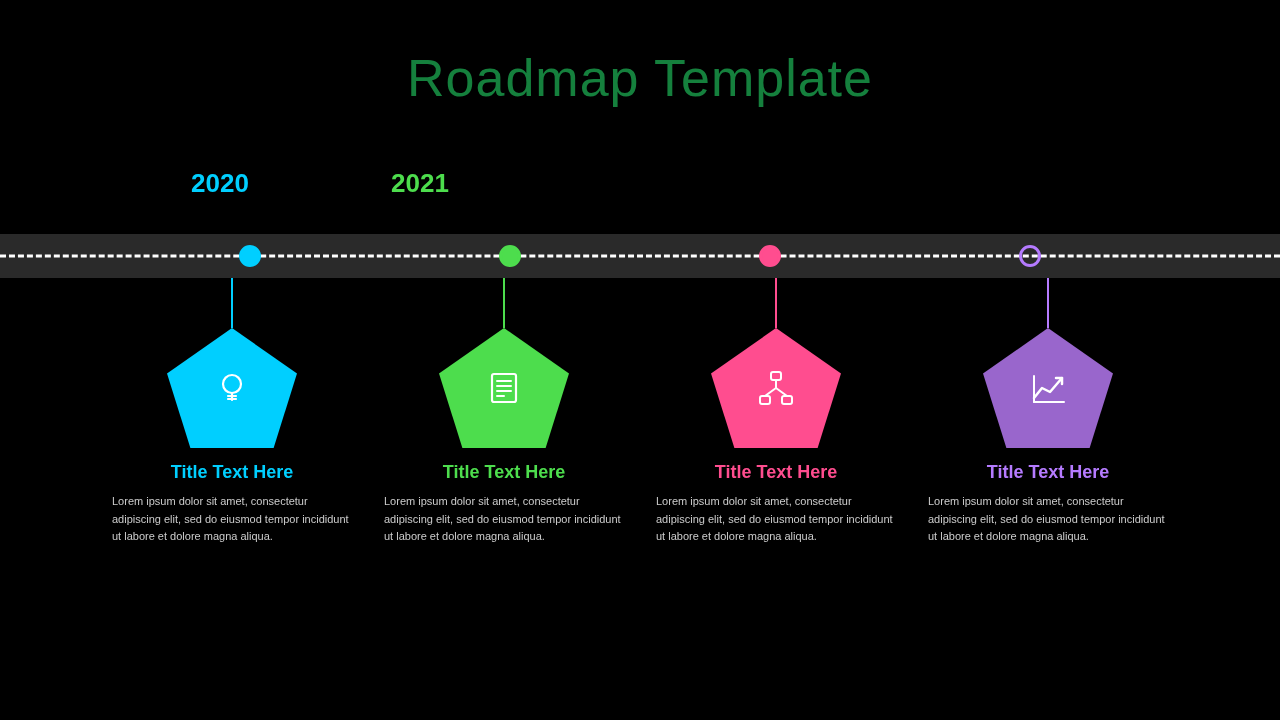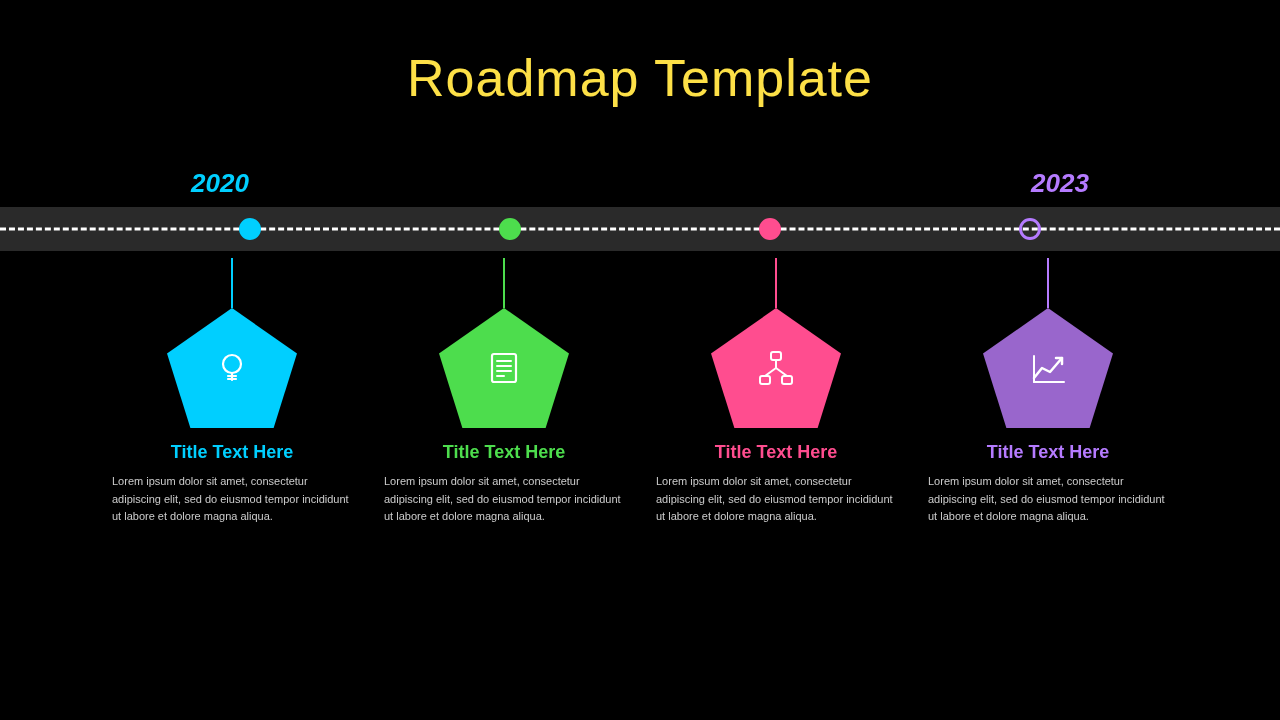--- a/index.html
+++ b/index.html
@@ -9,40 +9,39 @@
       height: 720px;
       background: #000;
       font-family: 'Segoe UI', Arial, sans-serif;
       overflow: hidden;
       display: flex;
       flex-direction: column;
       align-items: center;
     }
 
     .main-title {
-      color: #fde047;
+      color: #15803d;
       font-size: 52px;
       font-weight: 400;
       margin-top: 48px;
       letter-spacing: 1px;
     }
 
     .timeline-section {
       width: 100%;
       position: relative;
       margin-top: 60px;
     }
 
     .years-row {
       display: flex;
-      justify-content: space-between;
+      justify-content: flex-start;
       width: 100%;
       padding: 0 120px;
-      margin-bottom: 8px;
-      font-style: italic;
+      margin-bottom: 35px;
     }
 
     .year-label {
       font-size: 26px;
       font-weight: 700;
       width: 200px;
       text-align: center;
     }
 
     .year-2020 { color: #00cfff; }
@@ -102,21 +101,21 @@
     .dot-2020 { border-color: #00cfff; background: #00cfff; }
     .dot-2021 { border-color: #4ddd4d; background: #4ddd4d; }
     .dot-2022 { border-color: #ff4d8f; background: #ff4d8f; }
     .dot-2023 { border-color: #b57bff; background: transparent; border-width: 3px; }
 
     .items-row {
       display: flex;
       justify-content: space-around;
       width: 100%;
       padding: 0 96px;
-      margin-top: 7px;
+      margin-top: 0;
     }
 
     .roadmap-item {
       width: 240px;
       display: flex;
       flex-direction: column;
       align-items: center;
     }
 
     .connector-line {
@@ -166,21 +165,21 @@
   </style>
 </head>
 <body>
 
 <h1 class="main-title">Roadmap Template</h1>
 
 <div class="timeline-section">
 
   <div class="years-row">
     <div class="year-label year-2020">2020</div>
-    <div class="year-label year-2023">2023</div>
+    <div class="year-label year-2021">2021</div>
   </div>
 
   <div class="timeline-bar">
     <div class="dashed-line"></div>
     <div class="dots-row">
       <div class="timeline-dot-wrapper">
         <div class="timeline-dot dot-2020"></div>
       </div>
       <div class="timeline-dot-wrapper">
         <div class="timeline-dot dot-2021"></div>

